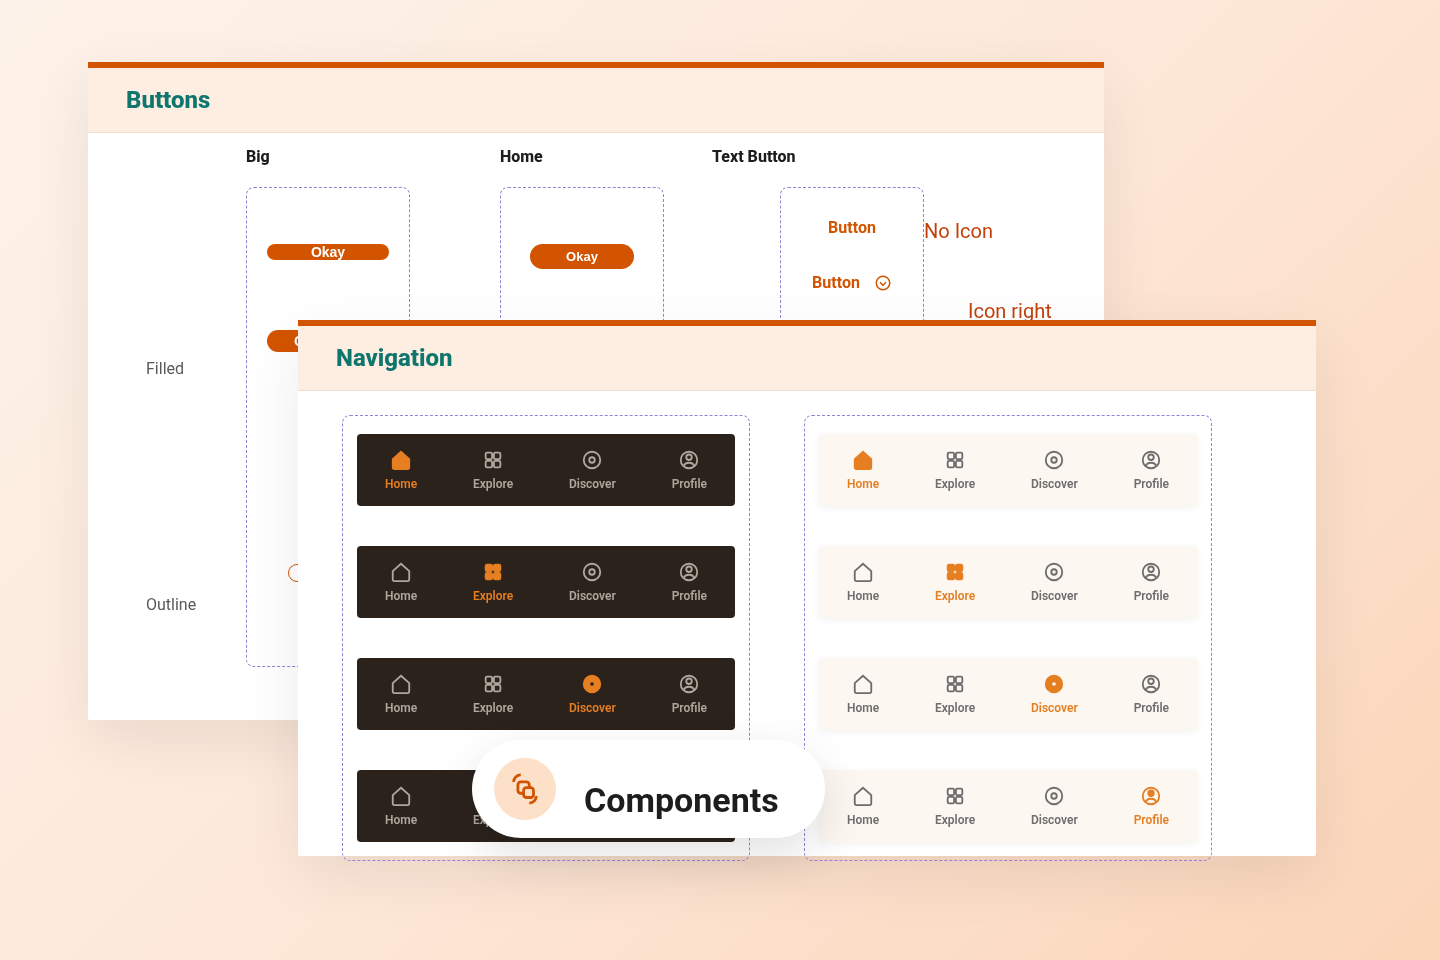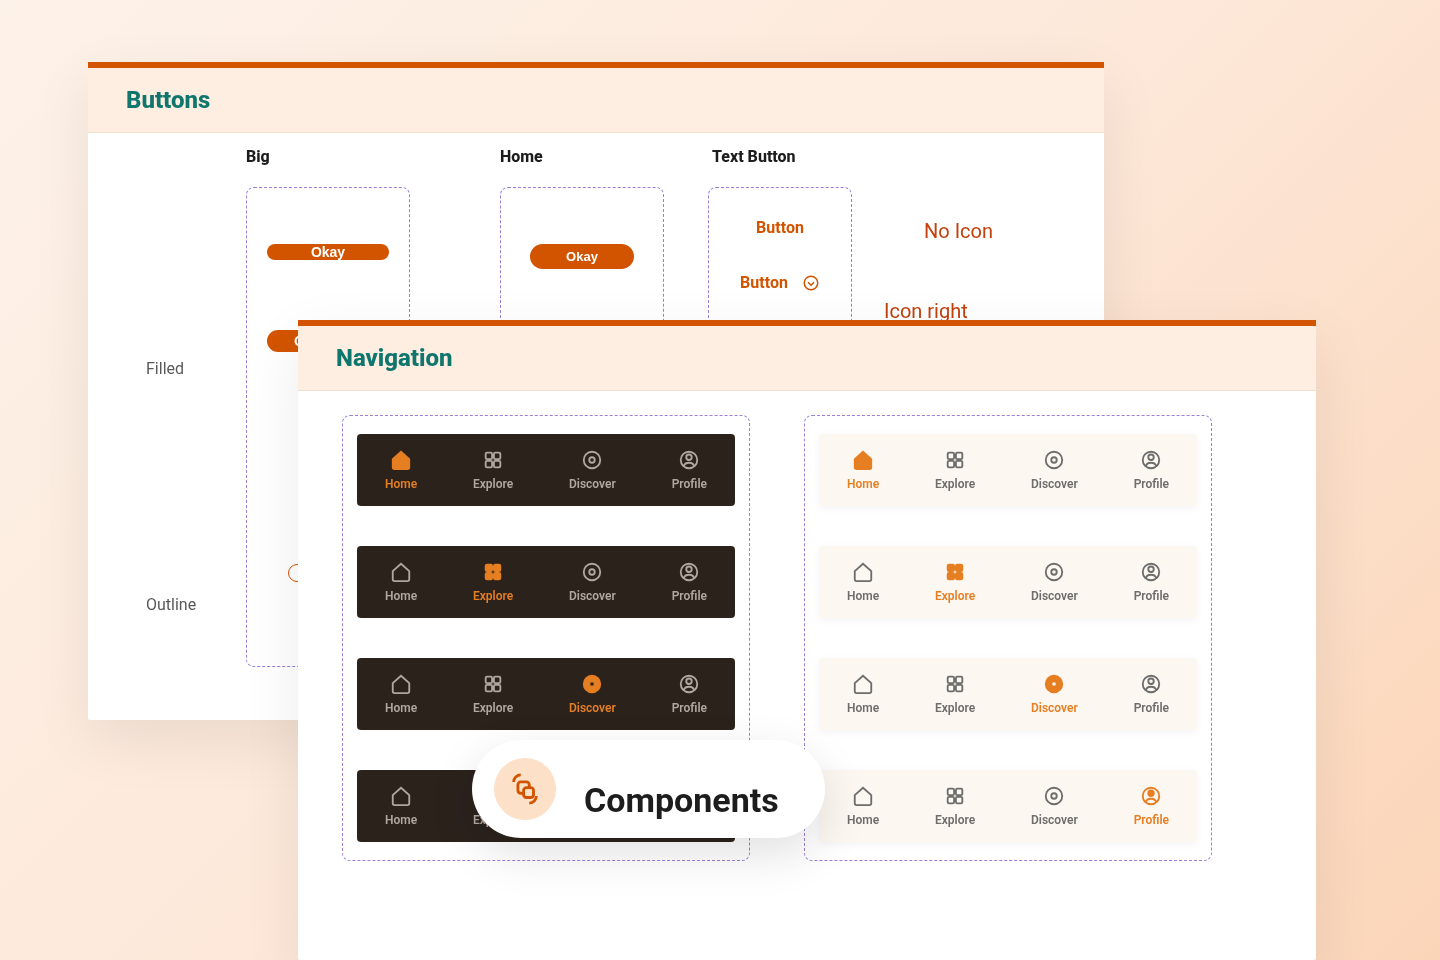--- a/index.html
+++ b/index.html
@@ -35,21 +35,21 @@
   font-weight: 600; display: inline-flex; align-items: center; justify-content: center;
   gap: 12px; cursor: pointer; margin-top: 34px;
 }
 .btn-big { width: 122px; height: 44px; font-size: 14px; }
 .btn-small { width: 104px; height: 36px; font-size: 13px; }
 .btn-outline { background: transparent; color: #d35400; border: 1.5px solid #d35400; }
 .btn-text { color: #d35400; font-weight: 700; font-size: 16px; display: inline-flex; align-items: center; gap: 14px; }
 .text-meta { position: absolute; color: #c2410c; font-size: 20px; }
 
 
-#panel-nav { left: 298px; top: 320px; width: 1018px; height: 640px; }
+#panel-nav { left: 298px; top: 320px; width: 1018px; height: 536px; }
 .nav-body { padding: 24px 44px; display: flex; gap: 54px; }
 .nav-col { border: 1.5px dashed #9b7fd4; border-radius: 8px; width: 408px; padding: 18px 14px; display: flex; flex-direction: column; gap: 40px; }
 .navbar {
   display: flex; justify-content: space-around; align-items: center;
   height: 72px; border-radius: 4px;
 }
 .navbar.dark { background: #2b221c; }
 .navbar.light { background: #fcf7f1; box-shadow: 0 2px 8px rgba(0,0,0,.05); }
 .nav-item { display: flex; flex-direction: column; align-items: center; gap: 6px; cursor: pointer; }
 .nav-item .lbl { font-size: 12px; font-weight: 600; }
@@ -119,34 +119,34 @@
         </button>
       <button class="btn-pill btn-small">
           <span>Okay</span>
         <svg width="16" height="16" viewBox="0 0 24 24" fill="none" stroke="#fff" stroke-width="2">
             <rect x="4" y="4" width="14" height="14" rx="3"></rect>
             <path d="M14 4l-5 5"></path>
           </svg>
       </button>
     </div>
 
-    <div class="dashed-box" style="left:620px; top:54px; width:144px; height:200px; padding-top:30px">
+    <div class="dashed-box" style="left:692px; top:54px; width:144px; height:200px; padding-top:30px">
       <span class="btn-text">
           <span>Button</span>
         </span>
       <span class="btn-text">
           <span>Button</span>
         <svg width="18" height="18" viewBox="0 0 24 24" fill="none" stroke="#d35400" stroke-width="2">
             <circle cx="12" cy="12" r="9"></circle>
             <path d="M8 11l4 4 4-4"></path>
           </svg>
       </span>
     </div>
     <div class="text-meta" style="left:836px; top:86px">No Icon</div>
-    <div class="text-meta" style="left:796px; top:166px">Icon right</div>
+    <div class="text-meta" style="left:880px; top:166px">Icon right</div>
   </div>
 </div>
 
 <div id="panel-nav" class="panel">
   <div class="panel-topbar"></div>
   <div class="panel-header">Navigation</div>
   <div class="nav-body">
     <div class="nav-col">
         <div class="navbar dark">
           <div class="nav-item active">

